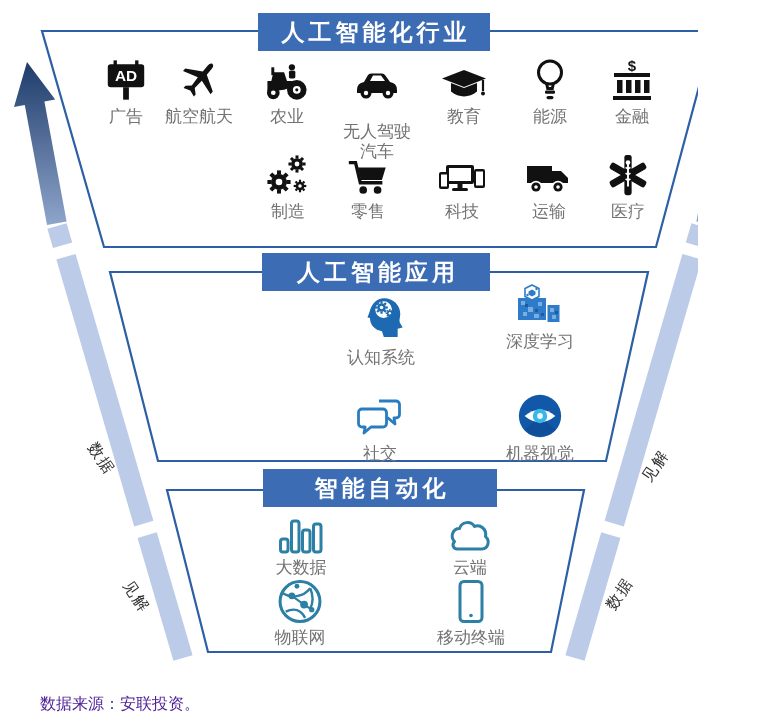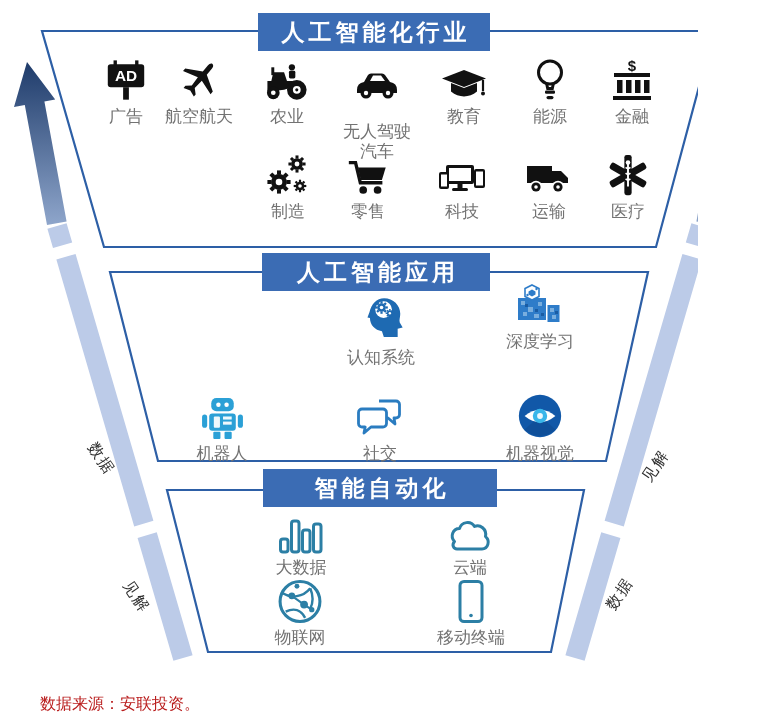--- a/index.html
+++ b/index.html
@@ -13,21 +13,21 @@
   .ic{display:flex;align-items:flex-end;justify-content:center;}
   .ic svg{display:block;}
   .t1 .ic{height:49px;margin-bottom:3px;}
   .t2 .ic{height:55px;margin-bottom:3px;}
   .t3 .ic{height:47px;margin-bottom:3px;}
   .lbl{font-size:17px;color:#737373;line-height:1.2;white-space:nowrap;}
   .wrap2 .lbl{white-space:normal;width:76px;margin:18px auto;}
   .side-label{position:absolute;font-size:15.5px;color:#2f2f2f;white-space:nowrap;
               transform:translate(-50%,-50%) rotate(56deg);letter-spacing:2px;}
   .side-label.ccw{transform:translate(-50%,-50%) rotate(-56deg);}
-  .src{position:absolute;left:40px;top:694px;font-size:16px;color:#b91c1c;}
+  .src{position:absolute;left:40px;top:694px;font-size:16px;color:#4c1d95;}
 </style>
 </head>
 <body>
 
 <div class="stage">
 
   <svg class="bg" width="760" height="726" viewBox="0 0 760 726">
     <defs>
       <linearGradient id="gradArrow" x1="0" y1="60" x2="0" y2="232" gradientUnits="userSpaceOnUse">
         <stop offset="0" stop-color="#1d3a69"></stop>
@@ -268,40 +268,20 @@
       </g>
       <polygon points="18,1 25,4.5 25,12.5 18,16 11,12.5 11,4.5" fill="#fff" stroke="#2e7cc9" stroke-width="1.6"></polygon>
       <polygon points="18,5.5 21.5,7.5 21.5,10.5 18,12.5 14.5,10.5 14.5,7.5" fill="#2e7cc9"></polygon>
       <circle cx="22.5" cy="5" r="1.2" fill="#2e7cc9"></circle>
           <circle cx="13.5" cy="11" r="1.2" fill="#2e7cc9"></circle>
     </svg>
       </div>
     <div class="lbl">深度学习</div>
   </div>
 
-  <div class="item t2" style="left:222px;top:386px">
-    <div class="ic">
-        <svg width="50" height="47" viewBox="0 0 48 46">
-      <g fill="#2ba0d6">
-        <rect x="13" y="4" width="22" height="13" rx="5"></rect>
-        <rect x="11" y="19" width="26" height="17" rx="3"></rect>
-        <rect x="4" y="20" width="5" height="13" rx="2.5"></rect>
-            <rect x="39" y="20" width="5" height="13" rx="2.5"></rect>
-        <rect x="15" y="37" width="7" height="7" rx="1"></rect>
-            <rect x="26" y="37" width="7" height="7" rx="1"></rect>
-      </g>
-      <circle cx="20" cy="10.5" r="2.2" fill="#fff"></circle>
-          <circle cx="28" cy="10.5" r="2.2" fill="#fff"></circle>
-      <rect x="15.5" y="22" width="6" height="11" rx="1" fill="#fff" opacity=".92"></rect>
-      <rect x="24.5" y="22" width="8.5" height="3" fill="#fff" opacity=".92"></rect>
-      <rect x="24.5" y="27" width="8.5" height="3" fill="#fff" opacity=".92"></rect>
-    </svg>
-      </div>
-    <div class="lbl">机器人</div>
-  </div>
 
   <div class="item t2" style="left:380px;top:386px">
     <div class="ic">
         <svg width="50" height="44" viewBox="0 0 50 44">
       <g fill="none" stroke="#2a7cc0" stroke-width="2.8" stroke-linejoin="round">
         <path d="M24 4h17a3.5 3.5 0 0 1 3.5 3.5v10a3.5 3.5 0 0 1-3.5 3.5h-2l1 6-7-6h-9"></path>
         <path d="M7 12h21a3.5 3.5 0 0 1 3.5 3.5v11a3.5 3.5 0 0 1-3.5 3.5H16l-7 6 1.2-6H7a3.5 3.5 0 0 1-3.5-3.5v-11A3.5 3.5 0 0 1 7 12z" fill="#fff"></path>
       </g>
     </svg>
       </div>

